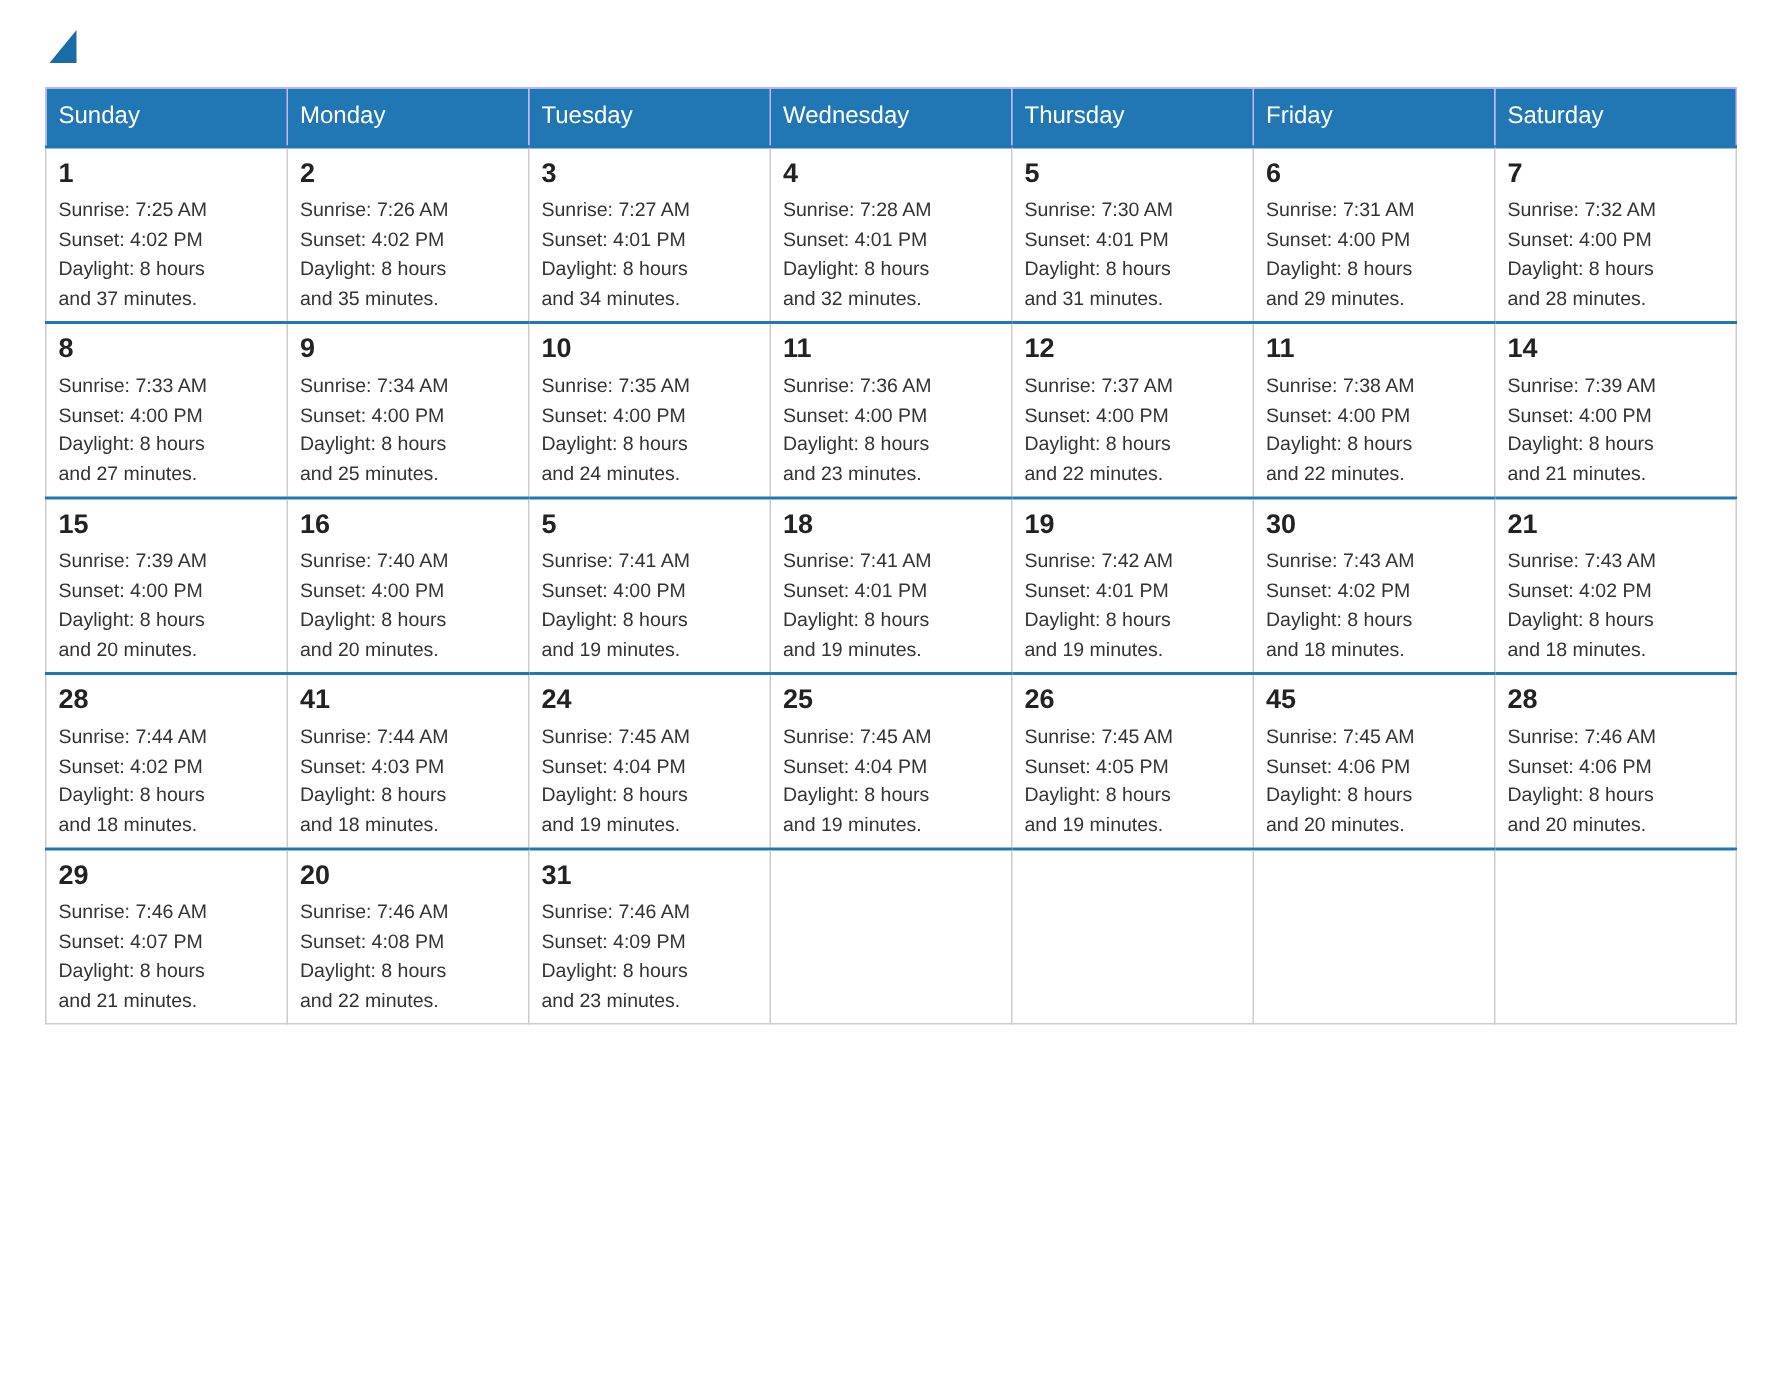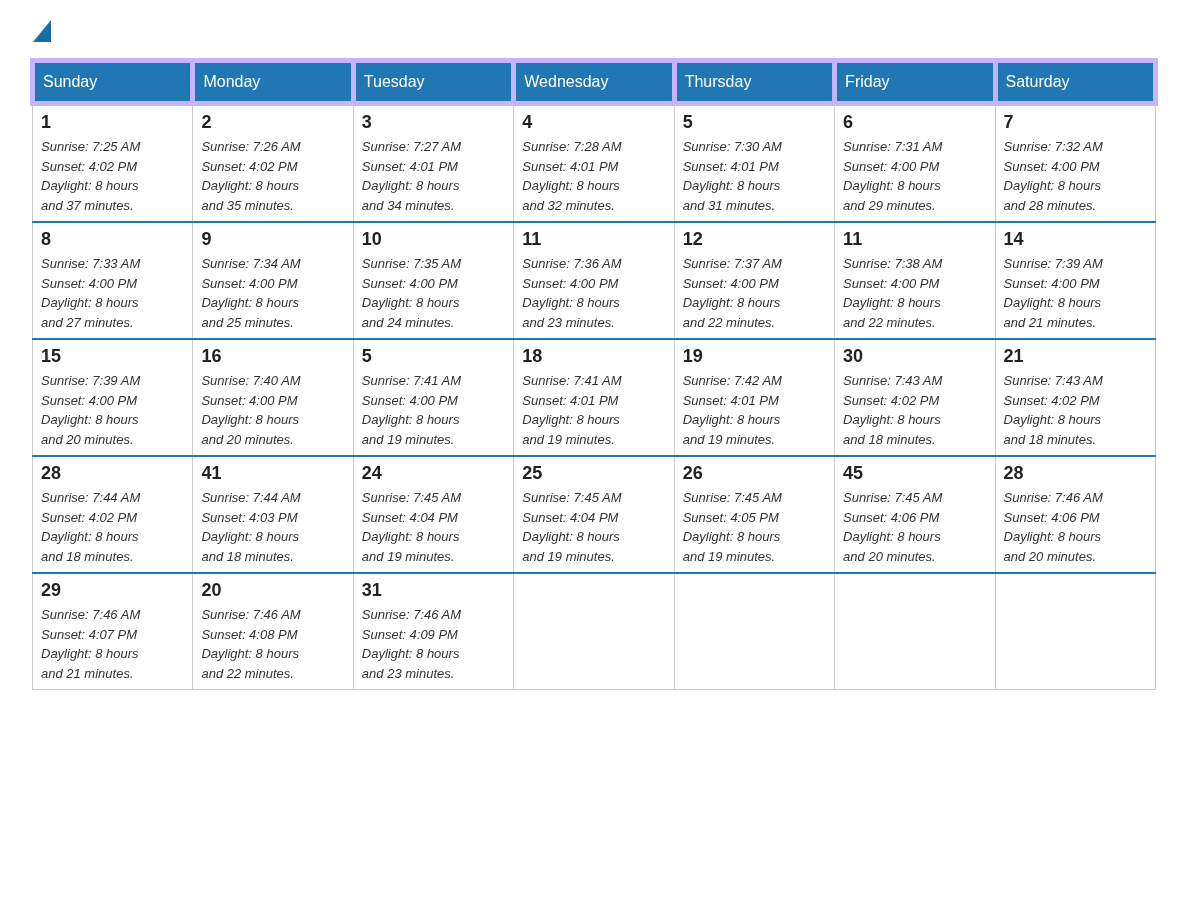--- a/index.html
+++ b/index.html
@@ -65,21 +65,21 @@
       border-collapse: collapse;
       border: 1px solid #aaa;
     }
     .calendar-table th {
       background-color: #2077b4;
       color: #fff;
       padding: 10px 8px;
       font-size: 16px;
       font-weight: normal;
       text-align: left;
-      border: 5px solid #c4b5fd;
+      border: 1px solid #c4b5fd;
     }
     .calendar-table td {
       vertical-align: top;
       padding: 6px 8px;
       border: 1px solid #ccc;
       width: 14.28%;
       min-height: 100px;
       font-size: 13px;
       color: #333;
     }
@@ -87,21 +87,20 @@
       font-size: 18px;
       font-weight: bold;
       color: #222;
       display: block;
       margin-bottom: 4px;
     }
     .day-info {
       font-size: 13px;
       line-height: 1.5;
       color: #333;
-      font-style: italic;
     }
     .empty-cell {
       background: #fff;
     }
     .week-row td {
       border-top: 2px solid #2077b4;
     }
   </style>
 </head>
 <body>

